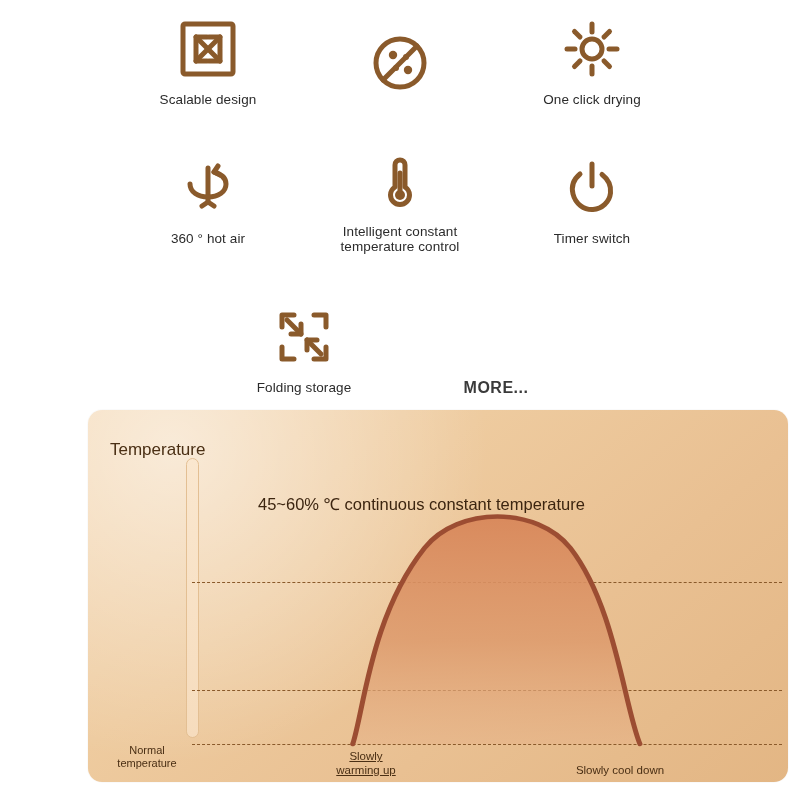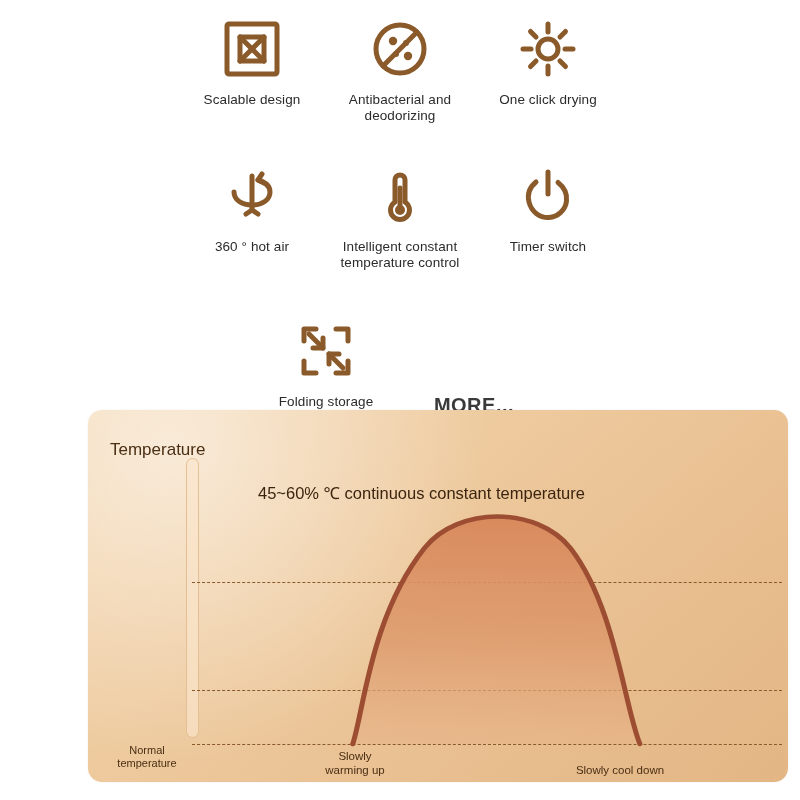--- a/index.html
+++ b/index.html
@@ -26,21 +26,22 @@
     left: 0;
     top: 0;
     width: 800px;
     height: 408px;
     box-sizing: border-box;
     padding: 14px 0 0 0;
   }
   .feature-row {
     display: flex;
     justify-content: center;
-    align-items: flex-start;
+    align-items: center;
+    gap: 44px;
   }
   .feature-row.r1 { margin-top: 4px; }
   .feature-row.r2 { margin-top: 42px; }
   .feature-row.r3 { margin-top: 50px; }
 
   .feature {
     width: 148px;
     display: flex;
     flex-direction: column;
     align-items: center;
@@ -53,21 +54,21 @@
     justify-content: center;
   }
   .feature .label {
     margin-top: 12px;
     font-size: 13.5px;
     color: #2b2b2b;
     line-height: 1.15;
     letter-spacing: 0.1px;
   }
   .feature.more .label {
-    font-size: 20px;
+    font-size: 16px;
     font-weight: bold;
     color: #3a3a3a;
     letter-spacing: 0.5px;
   }
   .feature.more .icon-wrap { height: 62px; }
 
   svg.ico { display: block; overflow: visible; }
   .stroke {
     fill: none;
     stroke: #8a5a2b;
@@ -97,21 +98,21 @@
     left: 22px;
     top: 30px;
     font-size: 17px;
     color: #4a2f14;
     white-space: nowrap;
   }
 
   .headline {
     position: absolute;
     left: 170px;
-    top: 71px;
+    top: 82px;
     font-size: 16.5px;
     color: #3c2510;
     white-space: nowrap;
   }
 
   
   .y-axis-bar {
     position: absolute;
     left: 98px;
     top: 48px;
@@ -187,21 +188,20 @@
         <div class="icon-wrap">
           <svg class="ico" width="60" height="60" viewBox="0 0 60 60">
             <circle class="stroke" cx="30" cy="30" r="24"></circle>
             <path class="stroke" d="M13 47 L47 13"></path>
             <circle class="fillbrown" cx="23" cy="22" r="4.2"></circle>
             <circle class="fillbrown" cx="36" cy="24" r="3"></circle>
             <circle class="fillbrown" cx="26" cy="35" r="3"></circle>
             <circle class="fillbrown" cx="38" cy="37" r="4.2"></circle>
           </svg>
         </div>
-        <div class="label">Antibacterial and deodorizing</div>
       </div>
 
       <div class="feature">
         <div class="icon-wrap">
           <svg class="ico" width="60" height="60" viewBox="0 0 60 60">
             <circle class="stroke" cx="30" cy="30" r="10"></circle>
             <path class="stroke" d="M30 5 L30 13"></path>
             <path class="stroke" d="M30 47 L30 55"></path>
             <path class="stroke" d="M5 30 L13 30"></path>
             <path class="stroke" d="M47 30 L55 30"></path>
@@ -308,21 +308,21 @@
                C246 300 252 206 300 138
                C330 96 400 96 430 138
                C470 196 478 296 492 334" fill="none" stroke="#9c4d32" stroke-width="4.5" stroke-linecap="round" stroke-linejoin="round"></path>
     </svg>
 
     <div class="normal-temp">
 
       <div>Normal<br>temperature</div>
     </div>
 
-    <div class="xlabel" style="left:207px; width:120px;">
+    <div class="xlabel" style="left:218px; width:120px;text-decoration:underline;">
       <div>Slowly</div>
       <div>warming up</div>
     </div>
     <div class="xlabel" style="left:452px; width:160px;">
       <div>Slowly cool down</div>
     </div>
 
   </div>
 
 </div>

